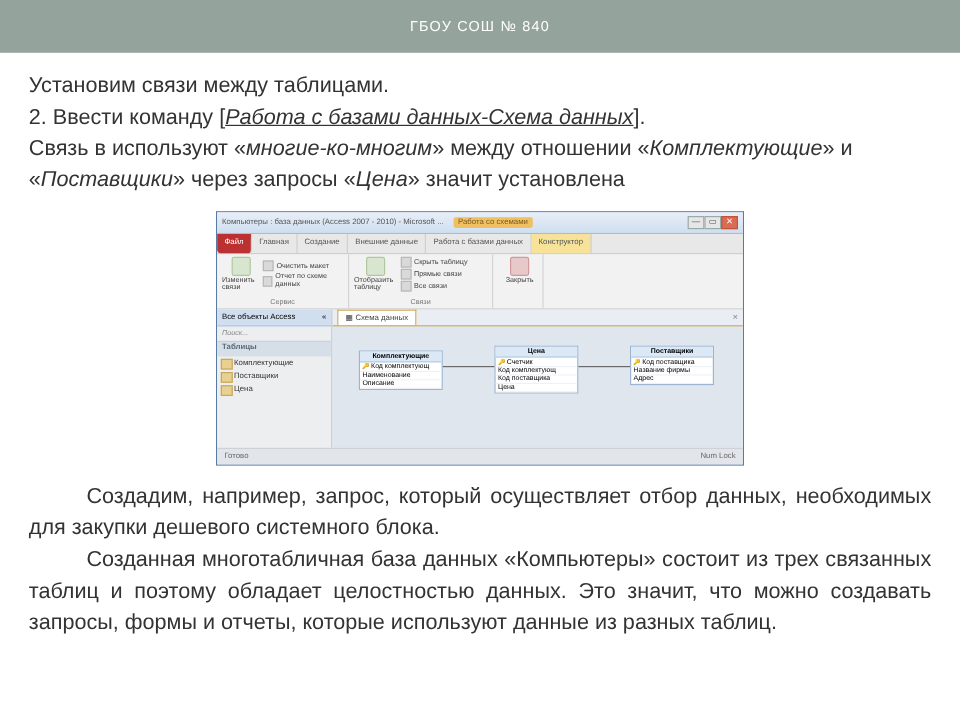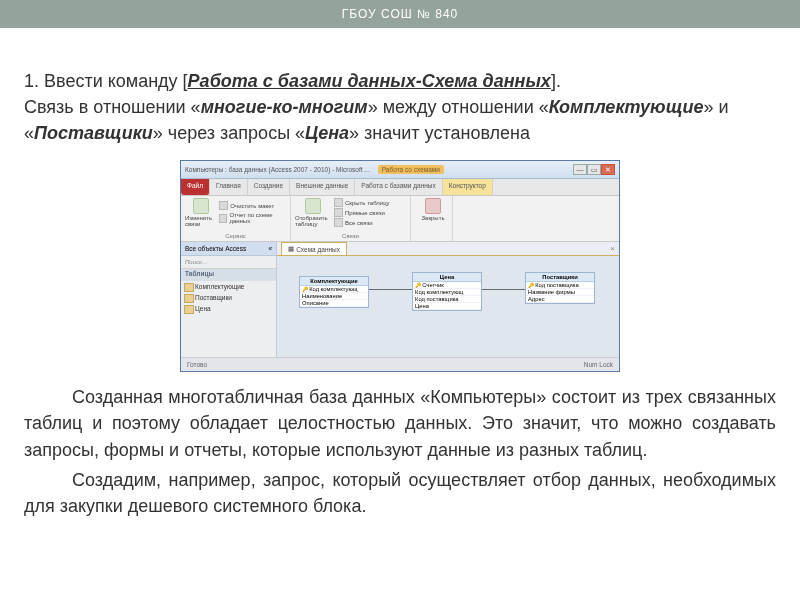--- a/index.html
+++ b/index.html
@@ -1,20 +1,20 @@
 <!DOCTYPE html>
 <html><head>
 <meta charset="utf-8">
 <style>
   * { margin: 0; padding: 0; box-sizing: border-box; }
   body { width: 800px; height: 600px; font-family: Arial, sans-serif; background: #fff; overflow: hidden; }
-  .header-bar { height: 28px; background: #94a39b; display: flex; align-items: center; justify-content: center; color: #fff; font-size: 12px; letter-spacing: 1px; }
+  .header-bar { height: 44px; background: #94a39b; display: flex; align-items: center; justify-content: center; color: #fff; font-size: 12px; letter-spacing: 1px; }
   .content { padding: 14px 24px 10px 24px; }
   .para { font-size: 18px; color: #333; line-height: 1.45; }
-  .bi { font-weight: bold; font-style: italic; }
+  .bi { font-weight: normal; font-style: italic; }
   .u { text-decoration: underline; }
   .justify { text-align: justify; text-justify: inter-word; }
   .indent { text-indent: 48px; }
 
   .screenshot { width: 440px; margin: 14px auto 12px; border: 1px solid #5a7aa6; }
   .ss-title { height: 18px; background: linear-gradient(#e8eef7,#cfdff0); border-bottom: 1px solid #a8bcd4; display: flex; align-items: center; font-size: 6.5px; color: #555; padding: 0 4px; position: relative; }
   .win-btns { margin-left: auto; display: flex; gap: 0; }
   .win-btn { width: 14px; height: 11px; border: 1px solid #9aa; background: #e6e6e6; font-size: 7px; line-height: 9px; text-align: center; color: #555; }
   .win-btn.close { background: #d96c54; color: #fff; border-color: #c5533a; }
 
@@ -58,23 +58,23 @@
 </head>
 <body>
 
 <div class="header-bar">
   <span>ГБОУ СОШ № 840</span>
 </div>
 
 <div class="content">
 
   <div class="para">
-    <br>
-    <span>1. Ввести команду [</span><span class="bi u">Работа с базами данных-Схема данных</span><span>].</span><br>
-    <span>Связь в отношении «</span><span class="bi">многие-ко-многим</span><span>» между отношении «</span><span class="bi">Комплектующие</span><span>» и «</span><span class="bi">Поставщики</span><span>» через запросы «</span><span class="bi">Цена</span><span>» значит установлена</span>
+    <span>Установим связи между таблицами.</span><br>
+    <span>2. Ввести команду [</span><span class="bi u">Работа с базами данных-Схема данных</span><span>].</span><br>
+    <span>Связь в используют «</span><span class="bi">многие-ко-многим</span><span>» между отношении «</span><span class="bi">Комплектующие</span><span>» и «</span><span class="bi">Поставщики</span><span>» через запросы «</span><span class="bi">Цена</span><span>» значит установлена</span>
   </div>
 
   <div class="screenshot">
     <div class="ss-title">
       <span>Компьютеры : база данных (Access 2007 - 2010) - Microsoft ...</span>
       <span style="margin-left:8px;background:#f0c060;color:#7a5a20;padding:1px 4px;border-radius:2px">Работа со схемами</span>
       <div class="win-btns">
         <div class="win-btn">—</div>
         <div class="win-btn">▭</div>
         <div class="win-btn close">✕</div>
@@ -183,16 +183,16 @@
           <div class="rel-line" style="left:205px;top:33px;width:43px"></div>
         </div>
       </div>
     </div>
     <div class="ss-status">
       <span>Готово</span>
       <span>Num Lock</span>
     </div>
   </div>
 
+  <div class="para justify indent" style="margin-top:4px">Создадим, например, запрос, который осуществляет отбор данных, необходимых для закупки дешевого системного блока.</div>
   <div class="para justify indent">Созданная многотабличная база данных «Компьютеры» состоит из трех связанных таблиц и поэтому обладает целостностью данных. Это значит, что можно создавать запросы, формы и отчеты, которые используют данные из разных таблиц.</div>
-  <div class="para justify indent" style="margin-top:4px">Создадим, например, запрос, который осуществляет отбор данных, необходимых для закупки дешевого системного блока.</div>
 
 </div>
 
 </body></html>

